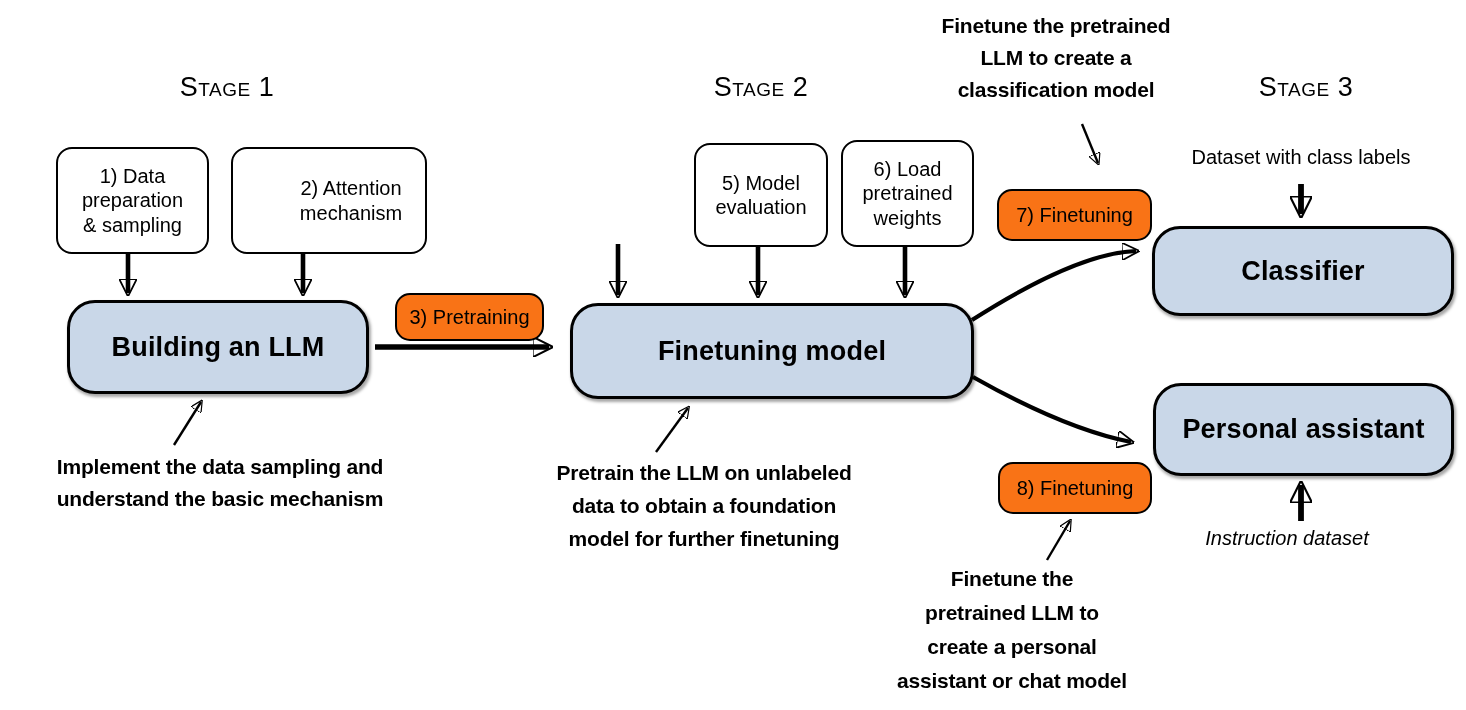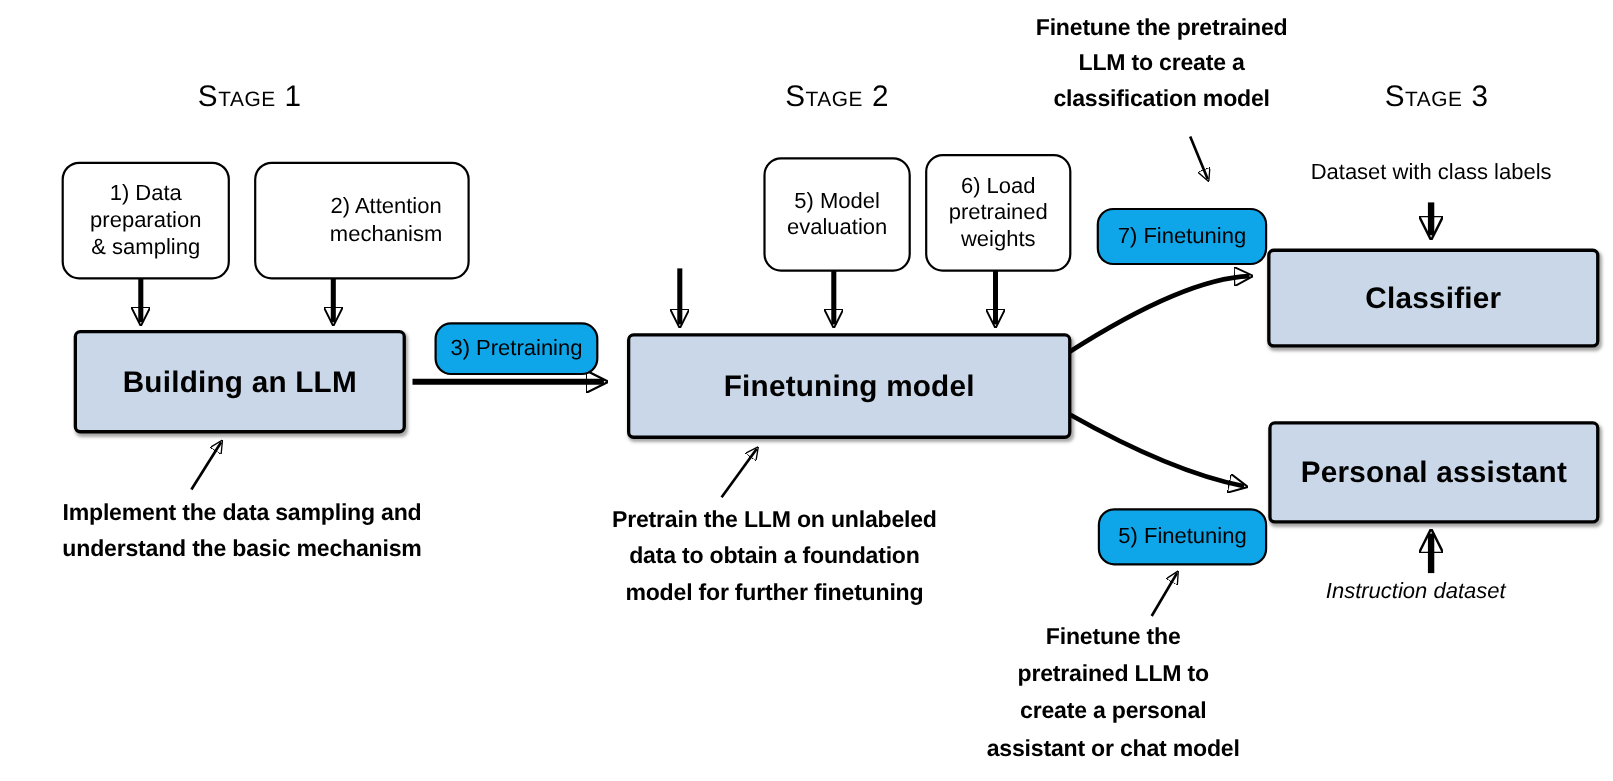--- a/index.html
+++ b/index.html
@@ -13,26 +13,26 @@
   .stage-title {
     position:absolute; width:200px; text-align:center;
     font-size:27px; font-weight:normal; font-variant:small-caps; letter-spacing:0.5px;
   }
   .smallbox {
     position:absolute; background:#fff; border:2.5px solid #000; border-radius:16px;
     display:flex; align-items:center; justify-content:center;
     text-align:center; font-size:20px; line-height:1.22; white-space:pre-line;
   }
   .pill {
-    position:absolute; background:#0ea5e9; border:2.5px solid #000; border-radius:15px;
+    position:absolute; background:#f97316; border:2.5px solid #000; border-radius:15px;
     display:flex; align-items:center; justify-content:center;
     font-size:20px; line-height:1;
   }
   .bigbox {
-    position:absolute; background:#c9d7e8; border:3.5px solid #000; border-radius:6px;
+    position:absolute; background:#c9d7e8; border:3.5px solid #000; border-radius:28px;
     display:flex; align-items:center; justify-content:center;
     font-size:27px; font-weight:bold; letter-spacing:0.2px;
     box-shadow:1.5px 2.5px 3px rgba(0,0,0,0.35);
   }
   .plain-label { position:absolute; text-align:center; font-size:20px; }
   .annotation {
     position:absolute; text-align:center; font-weight:bold; font-size:21px;
     white-space:pre-line; letter-spacing:-0.2px;
   }
 </style>
@@ -94,20 +94,20 @@
 LLM to create a
 classification model</div>
 
   <div class="annotation" style="left:534px; top:456px; width:340px; line-height:33px;">Pretrain the LLM on unlabeled
 data to obtain a foundation
 model for further finetuning</div>
   <div class="pill" style="left:997px; top:189px; width:151px; height:48px;">7) Finetuning</div>
   <div class="plain-label" style="left:1171px; top:146px; width:260px;">Dataset with class labels</div>
   <div class="bigbox" style="left:1152px; top:226px; width:296px; height:84px;">Classifier</div>
   <div class="bigbox" style="left:1153px; top:383px; width:295px; height:87px;">Personal assistant</div>
-  <div class="pill" style="left:998px; top:462px; width:150px; height:48px;">5) Finetuning</div>
+  <div class="pill" style="left:998px; top:462px; width:150px; height:48px;">8) Finetuning</div>
   <div class="plain-label" style="left:1157px; top:527px; width:260px;font-style:italic;">Instruction dataset</div>
   <div class="annotation" style="left:872px; top:562px; width:280px; line-height:34px;">Finetune the
 pretrained LLM to
 create a personal
 assistant or chat model</div>
 
 </div>
 
 </body></html>

